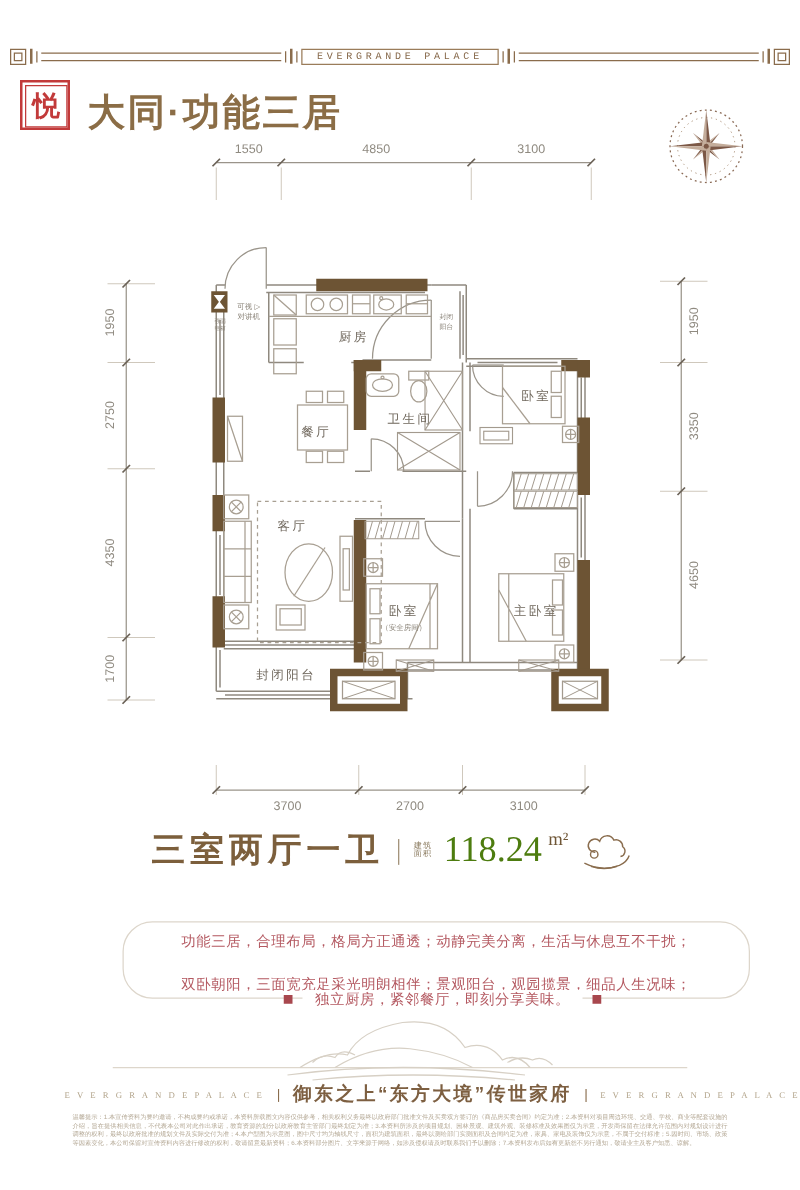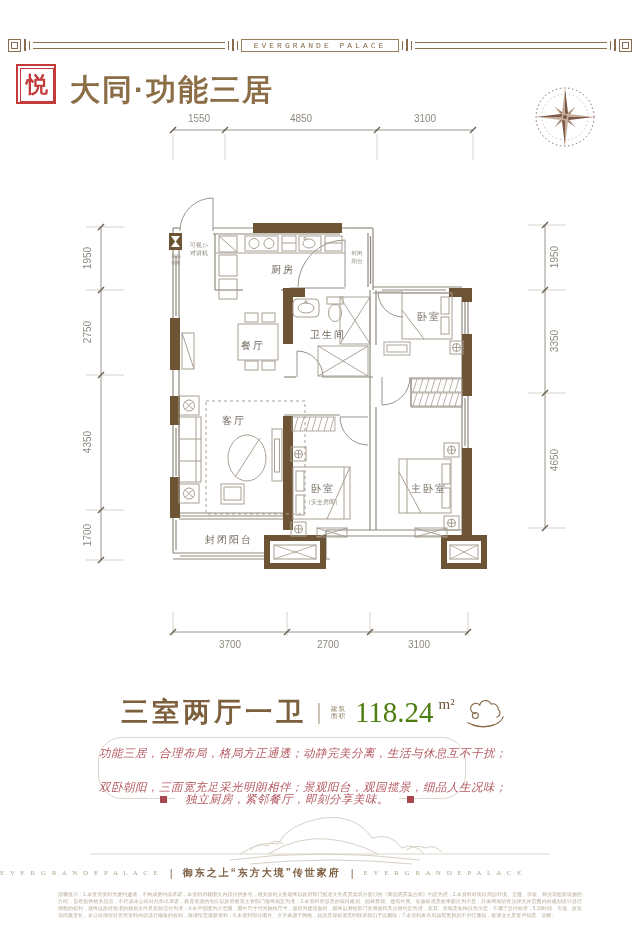--- a/index.html
+++ b/index.html
@@ -18,42 +18,42 @@
   
   .seal{position:absolute;top:64px;left:16px;width:40px;height:40px;border:2px solid #c23a3a;padding:2px;box-sizing:border-box;}
   .seal-in{width:100%;height:100%;border:1px solid #c23a3a;display:flex;align-items:center;justify-content:center;
            font-family:"Liberation Serif",serif;font-weight:bold;font-size:22px;color:#c23a3a;}
   .title{position:absolute;top:70px;left:70px;font-size:30px;font-weight:bold;color:#8b6d46;letter-spacing:2px;}
   .compass{position:absolute;top:80px;left:528px;}
   
   .plan{position:absolute;top:100px;left:0;}
   .plan text{font-family:"Liberation Sans","DejaVu Sans",sans-serif;}
   
-  .summary{position:absolute;top:662px;left:0;right:13px;display:flex;justify-content:center;align-items:center;gap:9px;margin-top:32px;}
+  .summary{position:absolute;top:662px;left:0;right:13px;display:flex;justify-content:center;align-items:center;gap:9px;}
   .layout-txt{font-family:"Liberation Serif",serif;font-size:27px;font-weight:bold;color:#7c5f3c;letter-spacing:4px;}
   .sum-div{color:#a4947c;font-size:22px;font-weight:100;transform:scaleX(.6);}
   .area-label{display:flex;flex-direction:column;font-size:6.5px;line-height:7px;color:#8a7a5e;letter-spacing:1px;}
   .area-num{font-family:"Liberation Serif",serif;font-size:29px;color:#4d7c0f;}
   .area-unit{font-family:"Liberation Serif",serif;font-size:15px;color:#6f5636;align-self:flex-start;margin:2px 0 0 -4px;}
   
-  .desc{position:absolute;left:98px;top:737px;width:368px;height:62px;
-        border:1px solid #ddd6cb;border-radius:24px;box-sizing:border-box;font-style:italic;}
+  .desc{position:absolute;left:98px;top:737px;width:502px;height:62px;
+        border:1px solid #ddd6cb;border-radius:24px;box-sizing:border-box;}
   .desc-line{position:absolute;left:0;right:0;text-align:center;font-size:11.5px;
              color:#b45961;letter-spacing:.5px;white-space:nowrap;}
   .d1{top:8px;} .d2{top:42px;}
   .desc-row{position:absolute;left:36px;right:26px;bottom:-9px;display:flex;align-items:center;gap:8px;}
   .sq{width:7px;height:7px;background:#a8474e;flex:none;}
   .desc-row .gap{flex:1;}
   .l3{background:#fff;padding:0 10px;font-size:11.5px;color:#b45961;letter-spacing:.5px;white-space:nowrap;}
   
   .mountains{position:absolute;left:90px;top:806px;}
-  .tagline{position:absolute;top:866px;left:0;right:0;display:flex;justify-content:flex-start;align-items:center;gap:10px;}
+  .tagline{position:absolute;top:866px;left:0;right:0;display:flex;justify-content:flex-end;align-items:center;gap:10px;}
   .tag-brand{font-family:"Liberation Serif",serif;font-size:7px;color:#b3a58c;letter-spacing:2px;white-space:nowrap;}
   .tag-sep{color:#8a6d4e;font-size:11px;}
-  .tag-main{font-size:10px;font-weight:bold;color:#7d5f41;letter-spacing:2px;white-space:nowrap;}
+  .tag-main{font-size:15px;font-weight:bold;color:#7d5f41;letter-spacing:2px;white-space:nowrap;}
   .fineprint{position:absolute;left:58px;right:58px;top:891px;font-size:5px;line-height:7px;
              color:#b5a996;text-align:justify;}
 </style>
 </head>
 <body>
 
 <div class="page">
 
   <div class="borderbar">
     <div class="orn">

